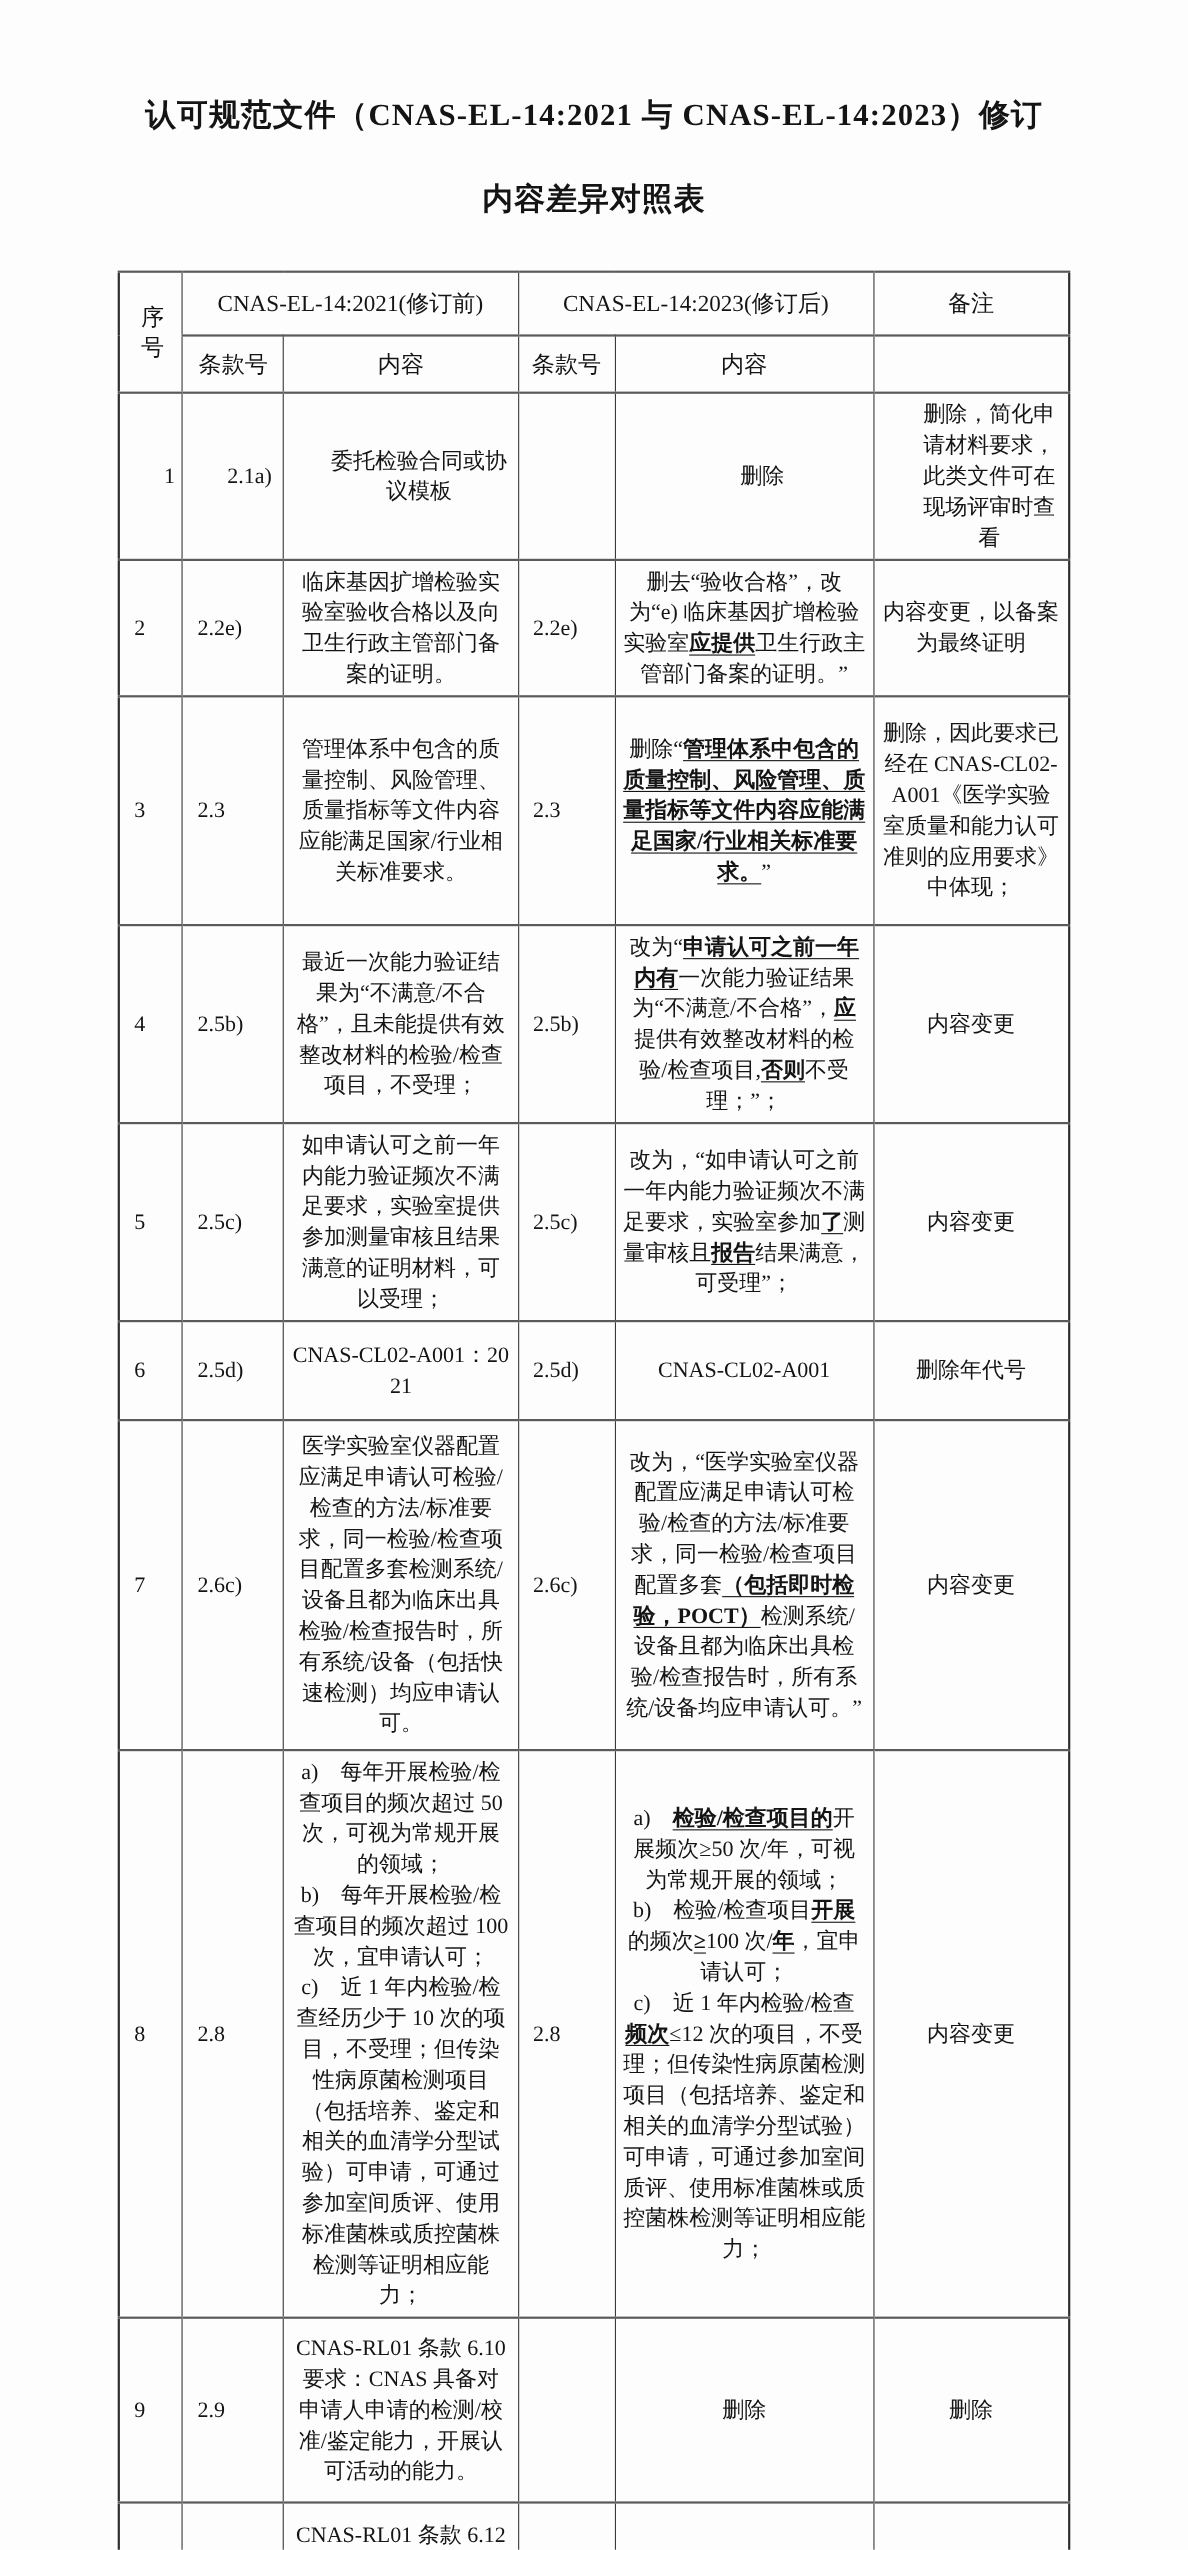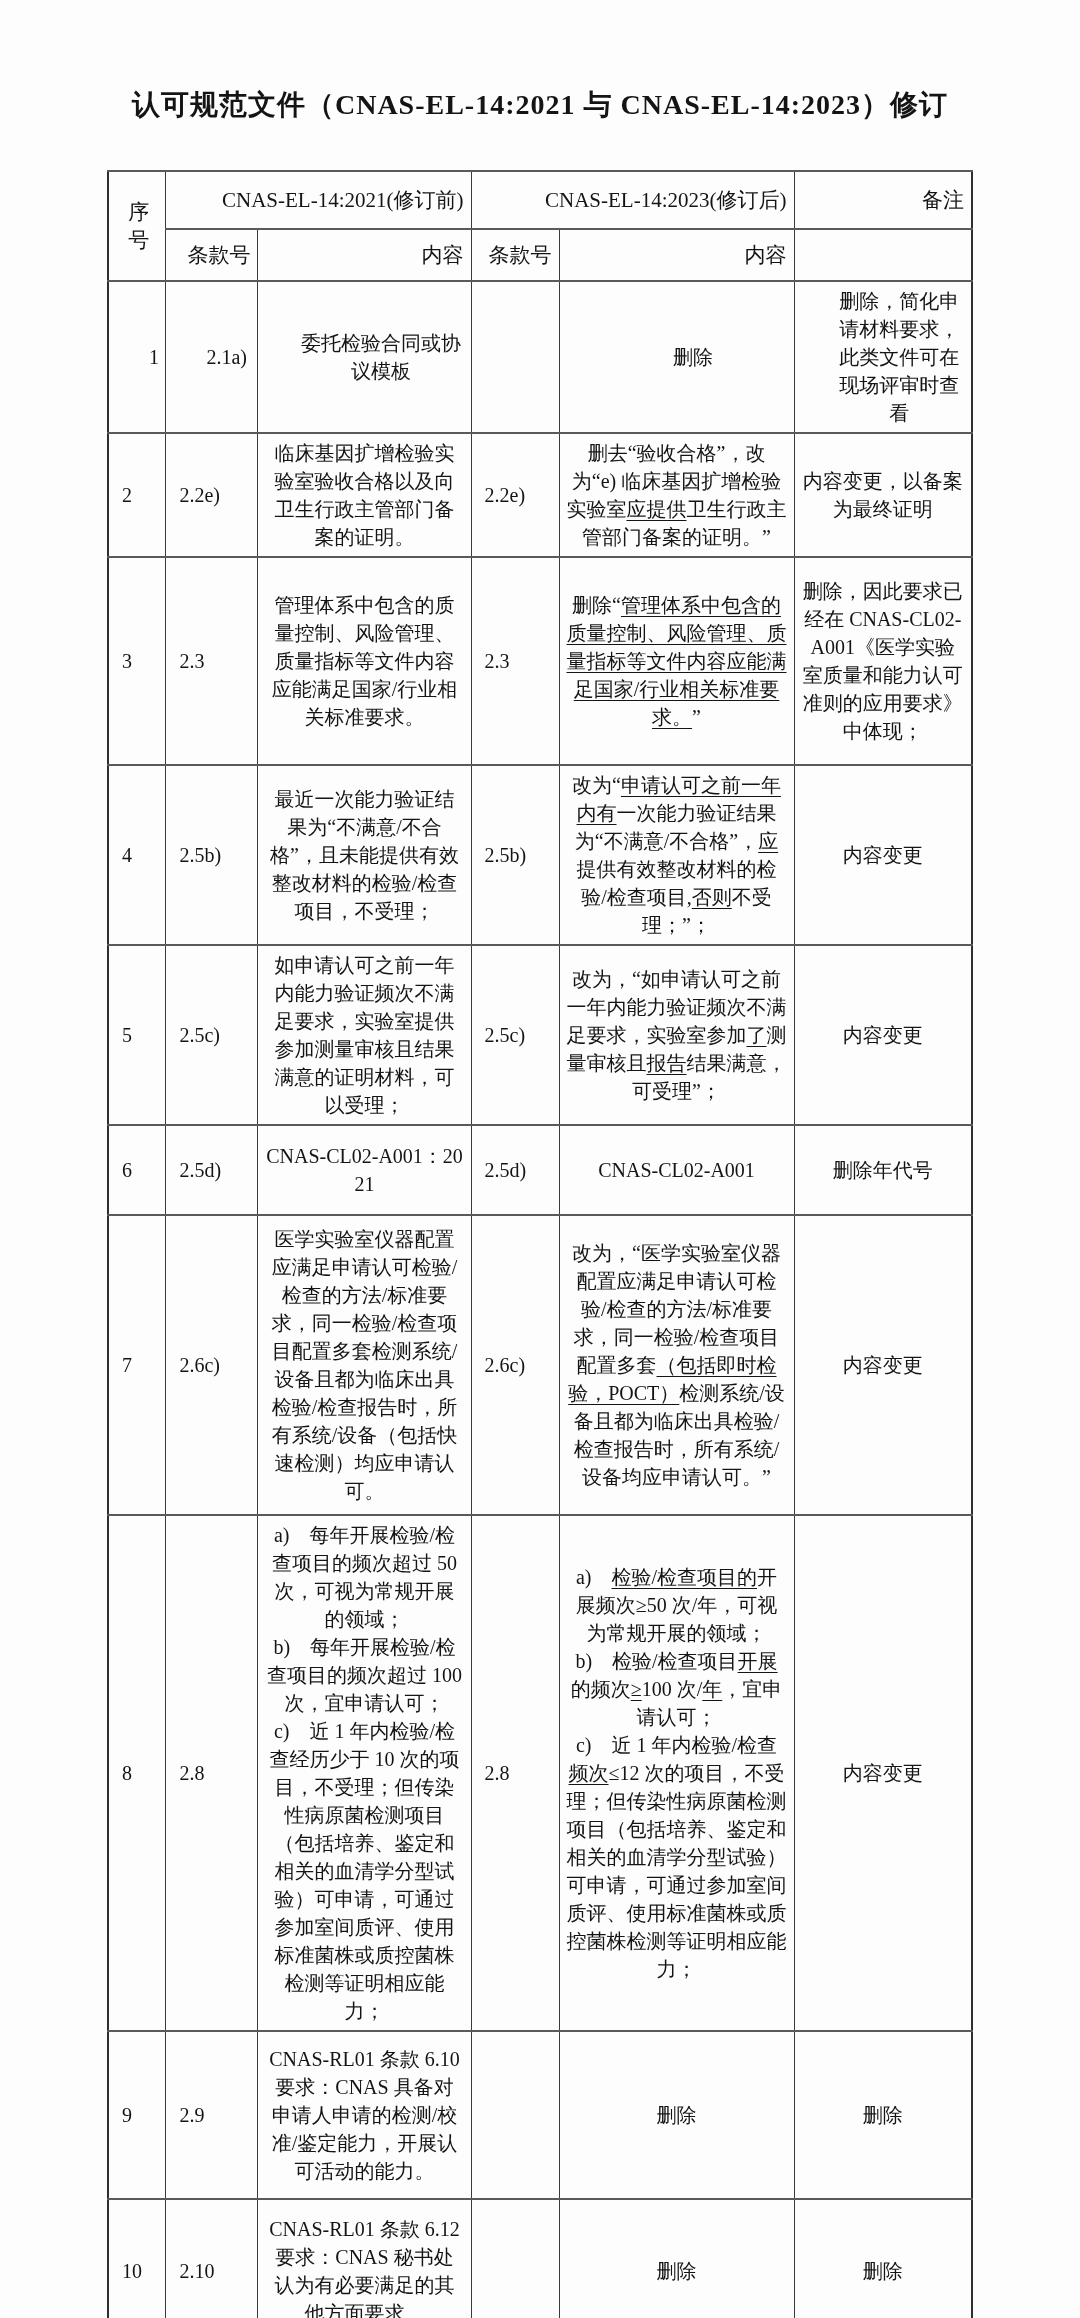--- a/index.html
+++ b/index.html
@@ -39,53 +39,55 @@
     border-top:2px solid #5a5a5a;
     border-bottom:2px solid #5a5a5a;
     font-weight:normal;
     font-size:20px;
     line-height:28px;
     padding:5px 7px;
     vertical-align:middle;
     text-align:center;
     word-break:break-all;
   }
-  thead th{font-size:21px;text-align:right;}
+  thead th{font-size:21px;}
   thead tr.hr1 th{height:46px;}
   thead tr.hr2 th{height:40px;}
   td.c-serial, td.c-clause{
     text-align:left;
     padding-left:13px;
   }
   th.h-serial{vertical-align:middle;text-align:center;padding-left:10px;}
   .para{text-align:center;}
   .u{
     text-decoration:underline;
     text-underline-offset:4px;
     text-decoration-thickness:1px;
+    font-weight:bold;
   }
   
   tbody tr:nth-child(1) td{height:110px;padding-left:40px;}
   tbody tr:nth-child(2) td{height:112px;}
   tbody tr:nth-child(3) td{height:196px;}
   tbody tr:nth-child(4) td{height:136px;}
   tbody tr:nth-child(5) td{height:164px;}
   tbody tr:nth-child(6) td{height:78px;}
   tbody tr:nth-child(7) td{height:288px;}
   tbody tr:nth-child(8) td{height:496px;}
   tbody tr:nth-child(9) td{height:156px;}
   tbody tr:nth-child(10) td{height:132px;}
 </style>
 </head>
 <body>
 
 <div class="page">
 
   <div class="doc-title line1">认可规范文件（CNAS-EL-14:2021 与 CNAS-EL-14:2023）修订</div>
 
+  <div class="doc-title line2">内容差异对照表</div>
 
   <table class="cmp">
     <colgroup>
       <col class="c1">
         <col class="c2">
         <col class="c3">
       <col class="c4">
         <col class="c5">
         <col class="c6">
     </colgroup>

